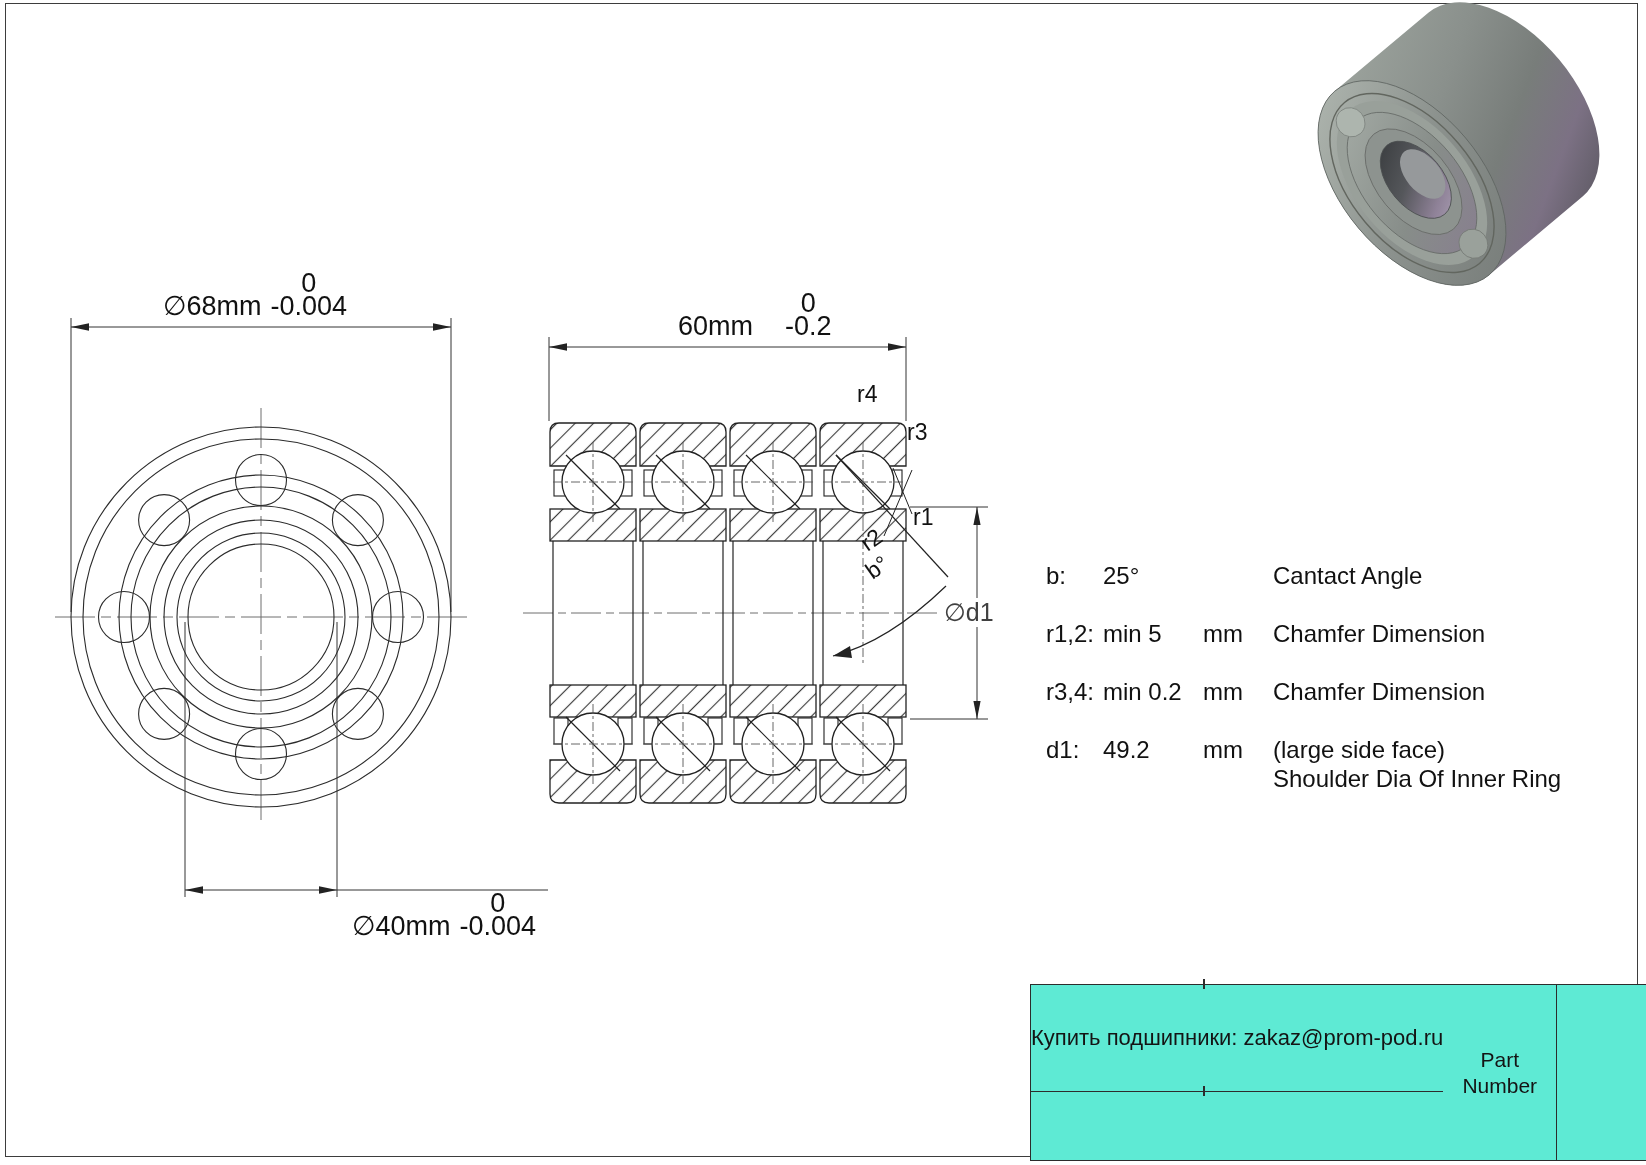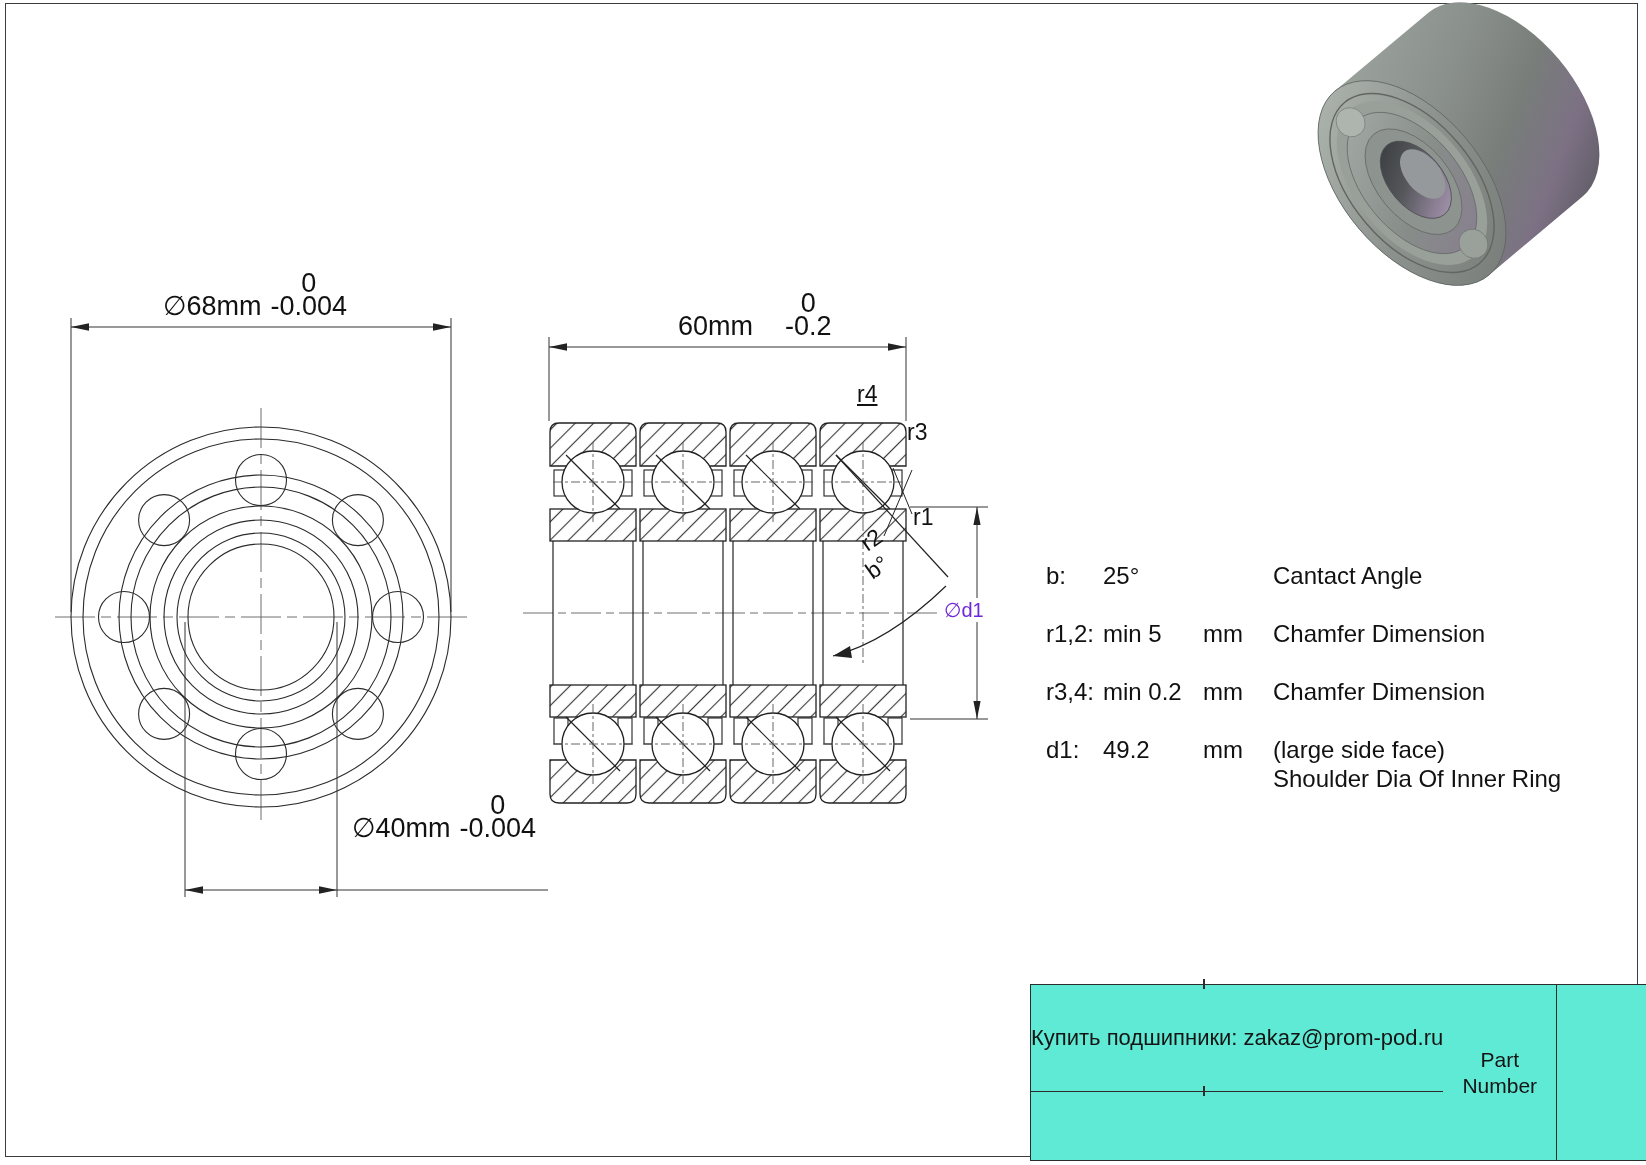--- a/index.html
+++ b/index.html
@@ -9,21 +9,21 @@
         border:1.5px solid #3d3d3d;box-sizing:border-box;}
   svg.drawing{position:absolute;left:0;top:0;}
 
   
   .dim{position:absolute;display:flex;align-items:flex-end;gap:9px;font-size:27px;
        line-height:24px;color:#111;white-space:nowrap;}
   .dim .stack{display:inline-flex;flex-direction:column;align-items:center;line-height:23px;}
 
   .lbl{position:absolute;font-size:23px;color:#111;white-space:nowrap;}
   .rot{transform:rotate(-35deg);transform-origin:left bottom;}
-  .d1lbl{position:absolute;font-size:20px;background:#fff;padding:0 3px;color:#6d28d9;}
+  .d1lbl{position:absolute;font-size:25px;background:#fff;padding:0 3px;color:#404040;}
 
   
   .spec-row{position:absolute;left:1046px;width:580px;height:30px;font-size:24px;line-height:29px;color:#111;}
   .spec-row span{position:absolute;white-space:nowrap;}
   .sp-label{left:0;}
   .sp-value{left:57px;}
   .sp-unit{left:157px;}
   .sp-desc{left:227px;}
 
   
@@ -196,29 +196,29 @@
   </div>
 
   <div class="dim" style="left:678px;top:292px;gap:32px;">
     <span>60mm</span>
     <span class="stack">
       <span>0</span>
       <span>-0.2</span>
     </span>
   </div>
 
-  <div class="dim" style="left:352px;top:794px;">
+  <div class="dim" style="left:352px;top:892px;">
     <span>∅40mm</span>
     <span class="stack">
       <span>0</span>
       <span>-0.004</span>
     </span>
   </div>
 
-  <div class="lbl" style="left:857px;top:381px;text-decoration:underline;">r4</div>
+  <div class="lbl" style="left:857px;top:381px;">r4</div>
   <div class="lbl" style="left:907px;top:419px;">r3</div>
   <div class="lbl" style="left:913px;top:504px;">r1</div>
   <div class="lbl rot" style="left:871px;top:530px;">r2</div>
   <div class="lbl rot" style="left:876px;top:558px;">b°</div>
   <div class="d1lbl" style="left:941px;top:598px;">∅d1</div>
 
   <div>
     <div class="spec-row" style="top:561px;">
       <span class="sp-label">b:</span>
       <span class="sp-value">25°</span>

